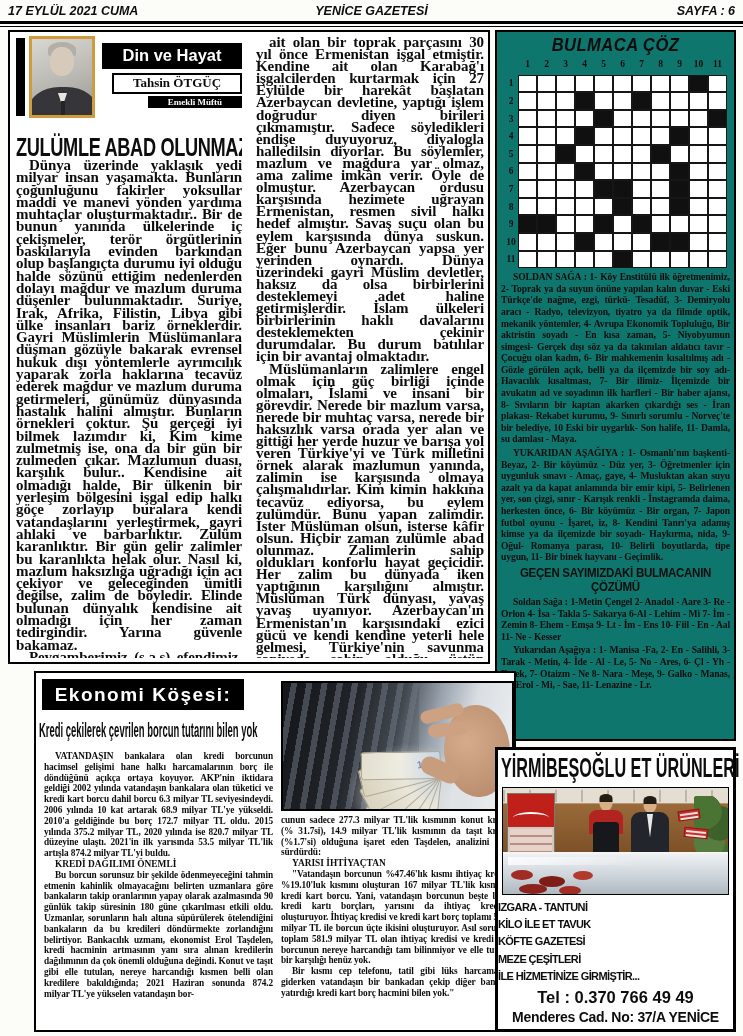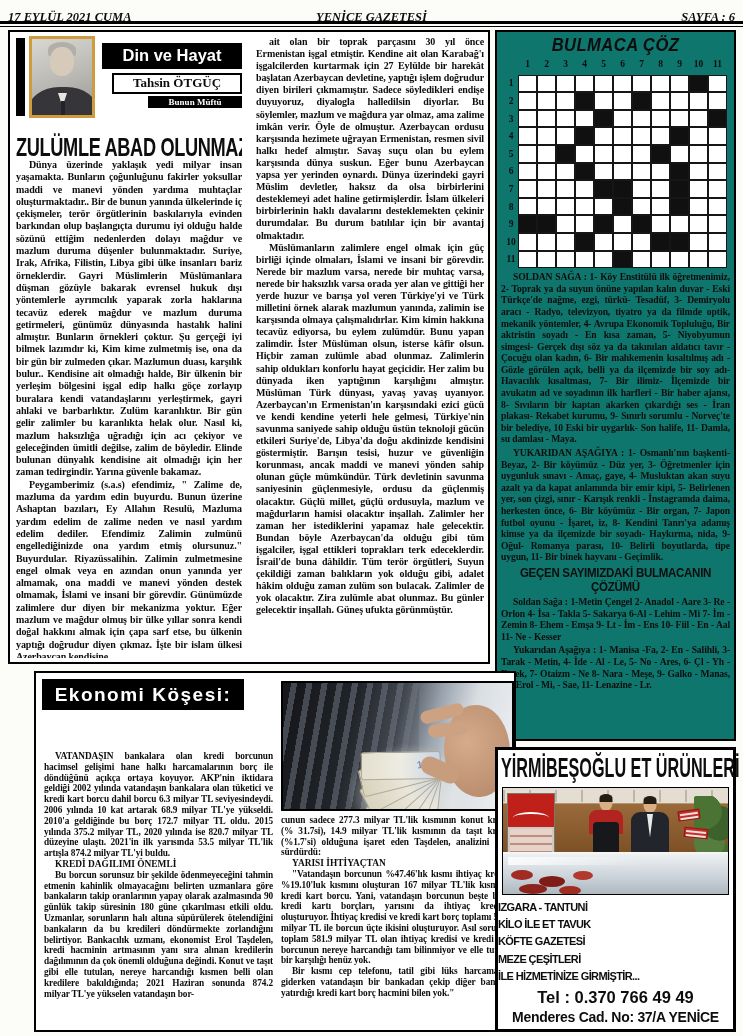--- a/index.html
+++ b/index.html
@@ -1,23 +1,23 @@
 <!DOCTYPE html>
 <html><head>
 <meta charset="utf-8">
 <style>
   * { box-sizing: border-box; margin: 0; padding: 0; }
   html,body { background:#e9e9e6; }
   .page { position:relative; width:743px; height:1036px; background:#fcfcf9; color:#0d0d0d;
           font-family:"Liberation Serif", serif; overflow:hidden; margin:0 auto; }
 
   
-  .hdr { position:absolute; left:8px; right:8px; top:8px; height:18px; display:flex;
+  .hdr { position:absolute; left:8px; right:8px; top:2px; height:18px; display:flex;
          justify-content:space-between; align-items:center;
-         font-family:Liberation Serif, serif; font-weight:bold; font-style:italic; font-size:12.5px; }
+         font-family:Liberation Sans, sans-serif; font-weight:bold; font-style:italic; font-size:12.5px; }
   .hdr .mid { position:absolute; left:0; right:0; text-align:center; }
   .rule-thick { position:absolute; left:0; right:0; top:21px; height:3px; background:#000; }
   .rule-thin  { position:absolute; left:0; right:0; top:26px; height:1px; background:#000; }
 
   
   .article-box { position:absolute; left:8px; top:30px; width:482px; height:634px; border:2px solid #000; background:#fff; }
   .colA { position:absolute; left:6px;  top:4px; width:226px; height:622px; overflow:hidden; }
   .colB { position:absolute; left:246px; top:4px; width:228px; height:622px; overflow:hidden; }
 
   .dvh-header { position:relative; height:84px; }
@@ -32,21 +32,21 @@
   .dvh-titles { position:absolute; left:86px; top:7px; width:140px; }
   .dvh-title { background:#000; color:#fff; font-family:"Liberation Sans",sans-serif; font-weight:bold;
                font-size:16.5px; text-align:center; padding:3px 1px 4px; }
   .dvh-author { border:2px solid #000; margin:4px 0 0 10px; text-align:center; font-weight:bold; font-size:13px; padding:0 0 1px; background:#fff; }
   .dvh-role { background:#000; color:#fff; margin:2px 0 0 46px; text-align:center; font-weight:bold; font-size:9px; padding:1px 2px; }
 
   .headline-c { margin:7px 0 5px; height:27px; white-space:nowrap; }
   .squish { display:inline-block; transform:scaleX(0.70); transform-origin:0 50%;
             font-family:"Liberation Sans",sans-serif; font-weight:bold; font-size:26px; letter-spacing:-0.5px; white-space:nowrap; }
 
-  .body { text-align:justify; font-weight:bold; font-size:10px; line-height:12.3px; text-indent:13px; letter-spacing:-0.1px; }
+  .body { text-align:justify; font-weight:bold; font-size:15px; line-height:12.3px; text-indent:13px; letter-spacing:-0.1px; }
   .colB .body { line-height:12.1px; }
 
   
   .crossword-box { position:absolute; left:495px; top:30px; width:241px; height:711px; border:2px solid #000; background:#0f766e; padding:3px 4px; }
   .cw-title { text-align:center; font-family:"Liberation Sans",sans-serif; font-weight:bold; font-style:italic;
               font-size:18px; letter-spacing:0.5px; transform:scaleX(0.92); }
   #bulmaca-grid { display:grid; grid-template-columns:14px repeat(11,19px); grid-auto-rows:17.6px; width:fit-content; margin:1px auto 3px; }
   #bulmaca-grid .gn { display:flex; align-items:center; justify-content:center; font-weight:bold; font-size:9.5px; height:13px; }
   #bulmaca-grid .rn { display:flex; align-items:center; justify-content:center; font-weight:bold; font-size:9.5px; }
   #bulmaca-grid .gc { border:1px solid #161616; background:#fff; }
@@ -150,21 +150,21 @@
         <div class="dvh-photo">
           <div class="ph-hair"></div>
           <div class="ph-face"></div>
           <div class="ph-suit"></div>
           <div class="ph-shirt"></div>
           <div class="ph-tie"></div>
         </div>
         <div class="dvh-titles">
           <div class="dvh-title">Din ve Hayat</div>
           <div class="dvh-author">Tahsin ÖTGÜÇ</div>
-          <div class="dvh-role">Bunun Müftü</div>
+          <div class="dvh-role">Emekli Müftü</div>
         </div>
       </div>
       <h1 class="headline-c"><span class="squish">ZULÜMLE ABAD OLUNMAZ</span></h1>
       <p class="body">Dünya üzerinde yaklaşık yedi milyar insan yaşamakta. Bunların çoğunluğunu fakirler yoksullar maddi ve manevi yönden yardıma muhtaçlar oluşturmaktadır.. Bir de bunun yanında ülkelerinde iç çekişmeler, terör örgütlerinin baskılarıyla evinden barkından olup başlangıçta durumu iyi olduğu halde sözünü ettiğim nedenlerden dolayı mağdur ve mazlum duruma düşenler bulunmaktadır. Suriye, Irak, Afrika, Filistin, Libya gibi ülke insanları bariz örneklerdir. Gayri Müslimlerin Müslümanlara düşman gözüyle bakarak evrensel hukuk dışı yöntemlerle ayrımcılık yaparak zorla haklarına tecavüz ederek mağdur ve mazlum duruma getirmeleri, günümüz dünyasında hastalık halini almıştır. Bunların örnekleri çoktur. Şu gerçeği iyi bilmek lazımdır ki, Kim kime zulmetmiş ise, ona da bir gün bir zulmeden çıkar. Mazlumun duası, karşılık bulur.. Kendisine ait olmadığı halde, Bir ülkenin bir yerleşim bölgesini işgal edip halkı göçe zorlayıp buralara kendi vatandaşlarını yerleştirmek, gayri ahlaki ve barbarlıktır. Zulüm karanlıktır. Bir gün gelir zalimler bu karanlıkta helak olur. Nasıl ki, mazlum haksızlığa uğradığı için acı çekiyor ve geleceğinden ümitli değilse, zalim de böyledir. Elinde bulunan dünyalık kendisine ait olmadığı için her zaman tedirgindir. Yarına güvenle bakamaz.</p>
       <p class="body">Peygamberimiz (s.a.s) efendimiz, " Zalime de, mazluma da yardım edin buyurdu. Bunun üzerine Ashaptan bazıları, Ey Allahın Resulü, Mazluma yardım edelim de zalime neden ve nasıl yardım edelim dediler. Efendimiz Zalimin zulmünü engellediğinizde ona yardım etmiş olursunuz." Buyurdular. Riyazüssalihin. Zalimin zulmetmesine engel olmak veya en azından onun yanında yer almamak, ona maddi ve manevi yönden destek olmamak, İslami ve insani bir görevdir. Günümüzde zalimlere dur diyen bir mekanizma yoktur. Eğer mazlum ve mağdur olmuş bir ülke yıllar sonra kendi doğal hakkını almak için çapa sarf etse, bu ülkenin yaptığı doğrudur diyen çıkmaz. İşte bir islam ülkesi Azerbaycan kendisine</p>
     </div>
     <div class="colB">
       <p class="body">ait olan bir toprak parçasını 30 yıl önce Ermenistan işgal etmiştir. Kendine ait olan Karabağ'ı işgalcilerden kurtarmak için 27 Eylülde bir harekât başlatan Azerbaycan devletine, yaptığı işlem doğrudur diyen birileri çıkmamıştır. Sadece söyledikleri endişe duyuyoruz, diyalogla halledilsin diyorlar. Bu söylemler, mazlum ve mağdura yar olmaz, ama zalime imkân verir. Öyle de olmuştur. Azerbaycan ordusu karşısında hezimete uğrayan Ermenistan, resmen sivil halkı hedef almıştır. Savaş suçu olan bu eylem karşısında dünya suskun. Eğer bunu Azerbaycan yapsa yer yerinden oynardı. Dünya üzerindeki gayri Müslim devletler, haksız da olsa birbirlerini desteklemeyi adet haline getirmişlerdir. İslam ülkeleri birbirlerinin haklı davalarını desteklemekten çekinir durumdalar. Bu durum batılılar için bir avantaj olmaktadır.</p>
       <p class="body">Müslümanların zalimlere engel olmak için güç birliği içinde olmaları, İslami ve insani bir görevdir. Nerede bir mazlum varsa, nerede bir muhtaç varsa, nerede bir haksızlık varsa orada yer alan ve gittiği her yerde huzur ve barışa yol veren Türkiye'yi ve Türk milletini örnek alarak mazlumun yanında, zalimin ise karşısında olmaya çalışmalıdırlar. Kim kimin hakkına tecavüz ediyorsa, bu eylem zulümdür. Bunu yapan zalimdir. İster Müslüman olsun, isterse kâfir olsun. Hiçbir zaman zulümle abad olunmaz. Zalimlerin sahip oldukları konforlu hayat geçicidir. Her zalim bu dünyada iken yaptığının karşılığını almıştır. Müslüman Türk dünyası, yavaş yavaş uyanıyor. Azerbaycan'ın Ermenistan'ın karşısındaki ezici gücü ve kendi kendine yeterli hele gelmesi, Türkiye'nin savunma saniyede sahip olduğu üstün teknoloji gücün etkileri Suriye'de, Libya'da doğu akdinizde kendisini göstermiştir. Barışın tesisi, huzur ve güvenliğin korunması, ancak maddi ve manevi yönden sahip olunan güçle mümkündür. Türk devletinin savunma saniyesinin güçlenmesiyle, ordusu da güçlenmiş olacaktır. Güçlü millet, güçlü ordusuyla, mazlum ve mağdurların hamisi olacaktır inşallah. Zalimler her zaman her istediklerini yapamaz hale gelecektir. Bundan böyle Azerbaycan'da olduğu gibi tüm işgalciler, işgal ettikleri toprakları terk edeceklerdir. İsrail'de buna dâhildir. Tüm terör örgütleri, Suyun çekildiği zaman balıkların yok olduğu gibi, adalet hâkim olduğu zaman zulüm son bulacak. Zalimler de yok olacaktır. Zira zulümle abat olunmaz. Bu günler gelecektir inşallah. Güneş ufukta görünmüştür.</p>
     </div>
@@ -322,20 +322,21 @@
     <p class="clues"><span class="clue-label">YUKARIDAN AŞAĞIYA :</span> <span>1- Osmanlı'nın başkenti- Beyaz, 2- Bir köyümüz - Düz yer, 3- Öğretmenler için uygunluk sınavı - Amaç, gaye, 4- Musluktan akan suyu azalt ya da kapat anlamında bir emir kipi, 5- Belirlenen yer, son çizgi, sınır - Karışık renkli - İnstagramda daima, herkesten önce, 6- Bir köyümüz - Bir organ, 7- Japon futbol oyunu - İşaret, iz, 8- Kendini Tanrı'ya adamış kimse ya da ilçemizde bir soyadı- Haykırma, nida, 9- Oğul- Romanya parası, 10- Belirli boyutlarda, tipe uygun, 11- Bir binek hayvanı - Geçimlik.</span></p>
     <div class="cw-sol-title">GEÇEN SAYIMIZDAKİ BULMACANIN ÇÖZÜMÜ</div>
     <p class="clues"><span class="clue-label">Soldan Sağa :</span> <span>1-Metin Çengel 2- Anadol - Aare 3- Re - Orlon 4- İsa - Takla 5- Sakarya 6-Al - Lehim - Mi 7- İm - Zemin 8- Ehem - Emşa 9- Lt - İm - Ens 10- Fiil - En - Aal 11- Ne - Kesser</span></p>
     <p class="clues"><span class="clue-label">Yukarıdan Aşağıya :</span> <span>1- Manisa -Fa, 2- En - Salihli, 3- Tarak - Metin, 4- İde - Al - Le, 5- No - Ares, 6- Çl - Yh - Emek, 7- Otaizm - Ne 8- Nara - Meşe, 9- Galko - Manas, 10- Erol - Mi, - Sae, 11- Lenazine - Lr.</span></p>
   </section>
 
   <section class="economy-box">
     <div class="eco-title-box">
         <span>Ekonomi Köşesi:</span>
       </div>
+    <div class="eco-headline"><span class="squish2">Kredi çekilerek çevrilen borcun tutarını bilen yok</span></div>
     <div class="eco-col1">
       <p class="eco-p">VATANDAŞIN bankalara olan kredi borcunun hacimsel gelişimi hane halkı harcamalarının borç ile döndüğünü açıkça ortaya koyuyor. AKP'nin iktidara geldiği 2002 yılında vatandaşın bankalara olan tüketici ve kredi kart borcu dahil borcu 6.3 milyar TL seviyesindeydi. 2006 yılında 10 kat artarak 68.9 milyar TL'ye yükseldi. 2010'a geldiğinde bu borç 172.7 milyar TL oldu. 2015 yılında 375.2 milyar TL, 2020 yılında ise 820.7 milyar TL düzeyine ulaştı. 2021'in ilk yarısında 53.5 milyar TL'lik artışla 874.2 milyar TL'yi buldu.</p>
       <p class="eco-sub">KREDİ DAĞILIMI ÖNEMLİ</p>
       <p class="eco-p">Bu borcun sorunsuz bir şekilde ödenmeyeceğini tahmin etmenin kahinlik olmayacağını belirten uzmanlara göre bankaların takip oranlarının yapay olarak azalmasında 90 günlük takip süresinin 180 güne çıkarılması etkili oldu. Uzmanlar, sorunların halı altına süpürülerek ötelendiğini bankaların da bu kredileri döndürmekte zorlandığını belirtiyor. Bankacılık uzmanı, ekonomist Erol Taşdelen, kredi hacminin artmasının yanı sıra alınan kredilerin dağılımının da çok önemli olduğuna değindi. Konut ve taşıt gibi elle tutulan, nereye harcandığı kısmen belli olan kredilere bakıldığında; 2021 Haziran sonunda 874.2 milyar TL'ye yükselen vatandaşın bor-</p>
     </div>
     <div class="eco-photo">
       <div class="mp-keys"></div>
       <div class="mp-paper"></div>
       <div class="mp-fan">
         <span class="mp-note"></span>

